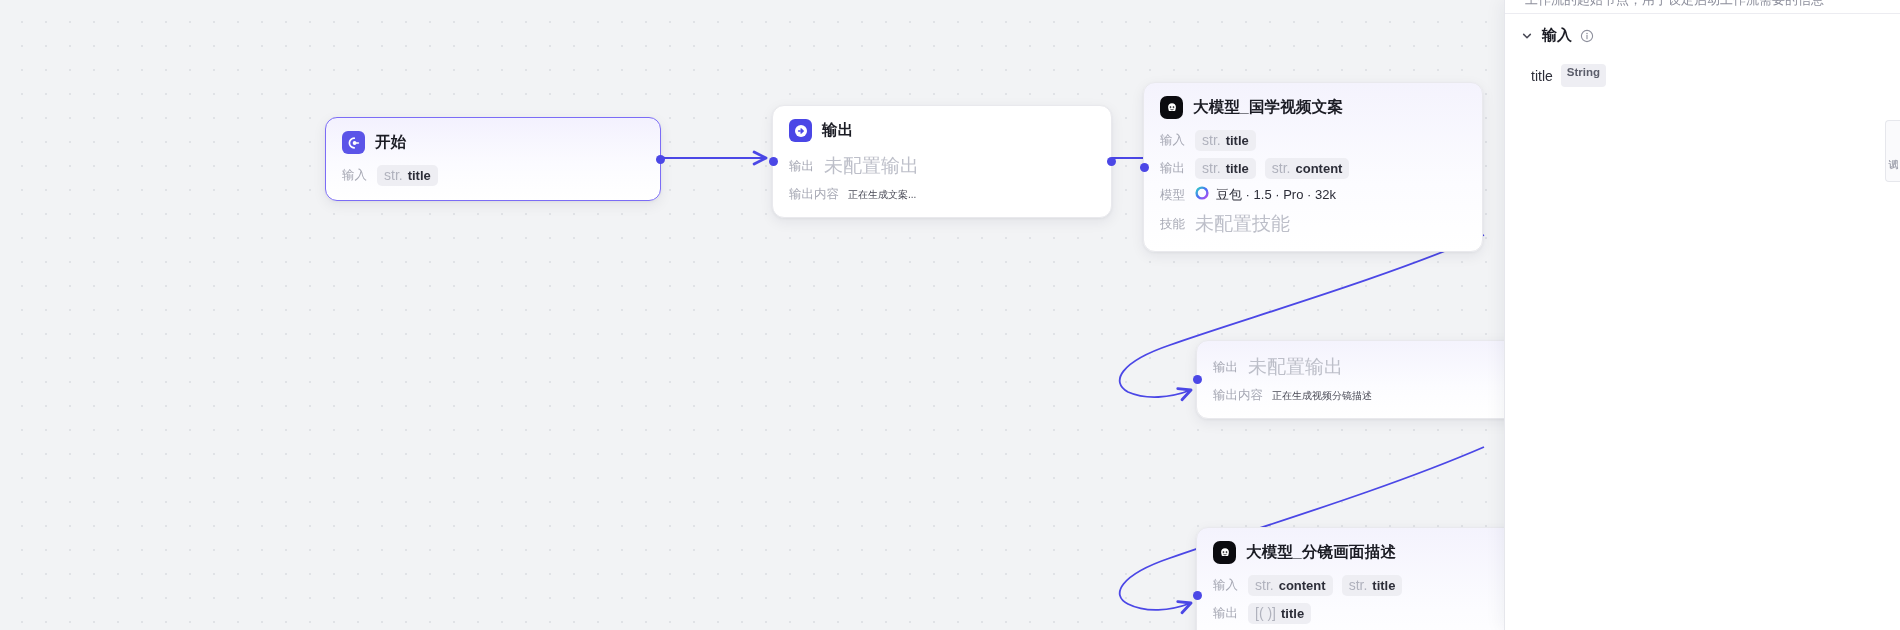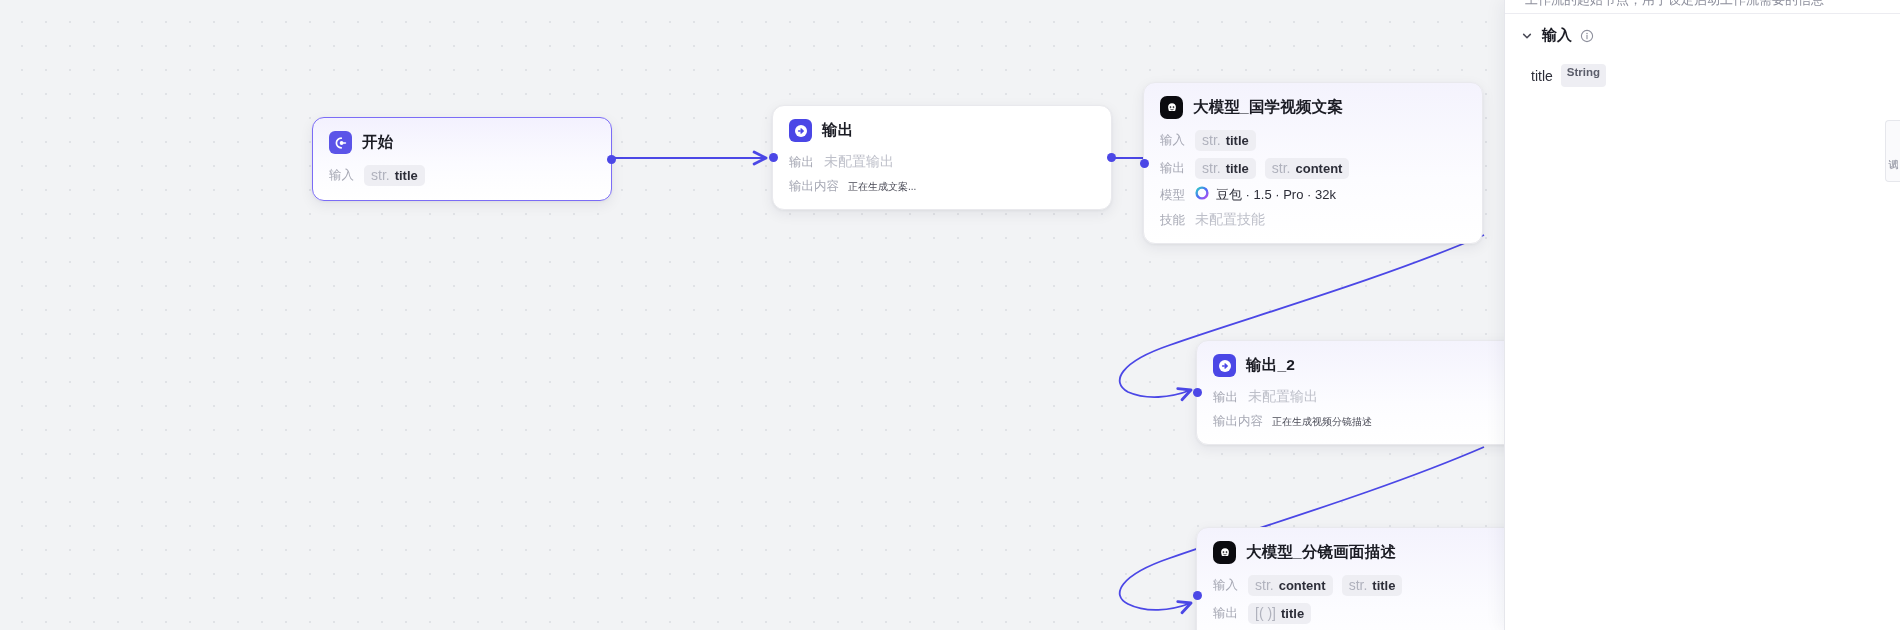--- a/index.html
+++ b/index.html
@@ -50,21 +50,21 @@
   .node-row { display: flex; align-items: center; gap: 9px; margin-top: 7px; white-space: nowrap; }
   .node-row:first-of-type { margin-top: 0; }
   .row-label { font-size: 12.5px; color: #a6a8b4; flex: 0 0 auto; }
   .row-label.w4 { min-width: 26px; }
   .chip {
     display: inline-flex; align-items: baseline; gap: 5px;
     background: #eeeef3; border-radius: 5px; padding: 2px 7px 3px 7px;
   }
   .chip .t { font-size: 14px; color: #b0b2bd; }
   .chip .n { font-size: 13px; color: #2c2d38; font-weight: 600; }
-  .muted { font-size: 14px; color: #bdbfc9; }
+  .muted { font-size: 19px; color: #bdbfc9; }
   .plain { font-size: 10px; color: #4a4b57; }
   .model-line { display: flex; gap: 7px; }
   .model-name { font-size: 13px; color: #2c2d38; }
 
   .port { position: absolute; width: 9px; height: 9px; border-radius: 50%;
           background: #4b47e6; top: 50%; margin-top: -4.5px; }
   .port.left { left: -4.5px; }
   .port.right { right: -4.5px; }
 
   
@@ -114,21 +114,21 @@
 
       <path d="M 551,158 L 766,158" fill="none" stroke="#4b47e6" stroke-width="1.8" marker-end="url(#arw)"></path>
 
       <path d="M 1107,158 L 1194,158" fill="none" stroke="#4b47e6" stroke-width="1.8" marker-end="url(#arw)"></path>
 
       <path d="M 1484,235 C 1380,280 1240,320 1170,345 C 1120,362 1110,382 1128,392 C 1146,400 1170,398 1191,390" fill="none" stroke="#4b47e6" stroke-width="1.8" marker-end="url(#arw)"></path>
 
       <path d="M 1484,447 C 1380,492 1240,533 1170,558 C 1120,575 1110,595 1128,604 C 1146,613 1170,611 1191,603" fill="none" stroke="#4b47e6" stroke-width="1.8" marker-end="url(#arw)"></path>
     </svg>
 
-    <div class="node selected" id="n-start" style="left:312px; top:117px; width:300px;">
+    <div class="node selected" id="n-start" style="left:325px; top:117px; width:336px;">
       <div class="node-head">
         <span class="node-icon start">
           <svg width="14" height="14" viewBox="0 0 14 14">
             <path d="M7.2 2.2a4.8 4.8 0 1 0 0 9.6" fill="none" stroke="#fff" stroke-width="1.7" stroke-linecap="round"></path>
             <circle cx="7.6" cy="7" r="1.9" fill="#fff"></circle>
             <rect x="8.6" y="6.2" width="3.6" height="1.6" rx="0.8" fill="#fff"></rect>
           </svg>
         </span>
         <span class="node-title">开始</span>
       </div>
@@ -211,29 +211,20 @@
         </span>
       </div>
       <div class="node-row">
         <span class="row-label w4">技能</span>
         <span class="muted">未配置技能</span>
       </div>
       <span class="port left"></span>
     </div>
 
     <div class="node tinted" id="n-output2" style="left:1196px; top:340px; width:340px;">
-      <div class="node-head">
-        <span class="node-icon output">
-          <svg width="14" height="14" viewBox="0 0 14 14">
-            <circle cx="7" cy="7" r="6" fill="#fff"></circle>
-            <path d="M4.6 7h4.3M7.1 5.1L9.2 7 7.1 8.9" fill="none" stroke="#4b47e6" stroke-width="1.5" stroke-linecap="round" stroke-linejoin="round"></path>
-          </svg>
-        </span>
-        <span class="node-title">输出_2</span>
-      </div>
       <div class="node-row">
         <span class="row-label w4">输出</span>
         <span class="muted">未配置输出</span>
       </div>
       <div class="node-row">
         <span class="row-label">输出内容</span>
         <span class="plain">正在生成视频分镜描述</span>
       </div>
       <span class="port left"></span>
     </div>

